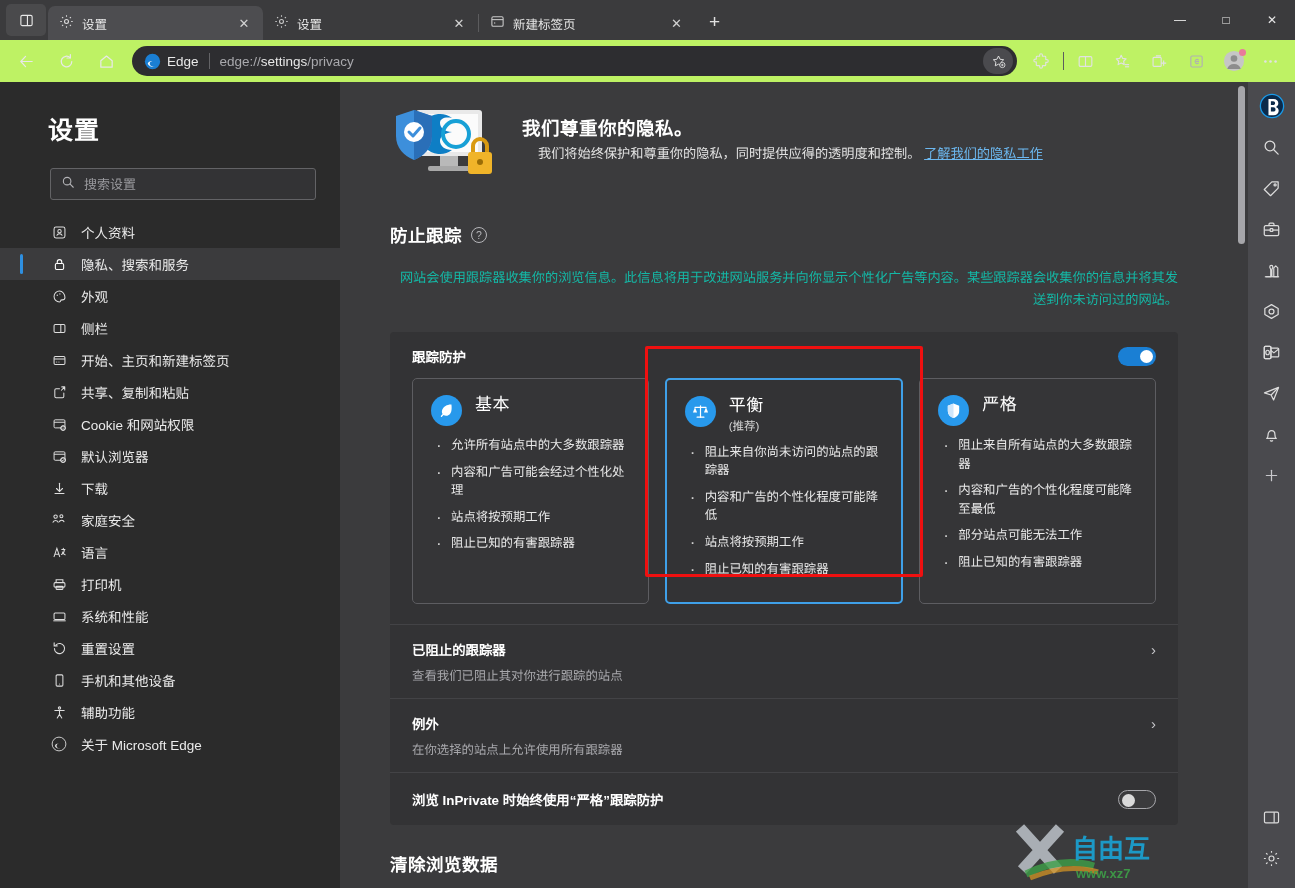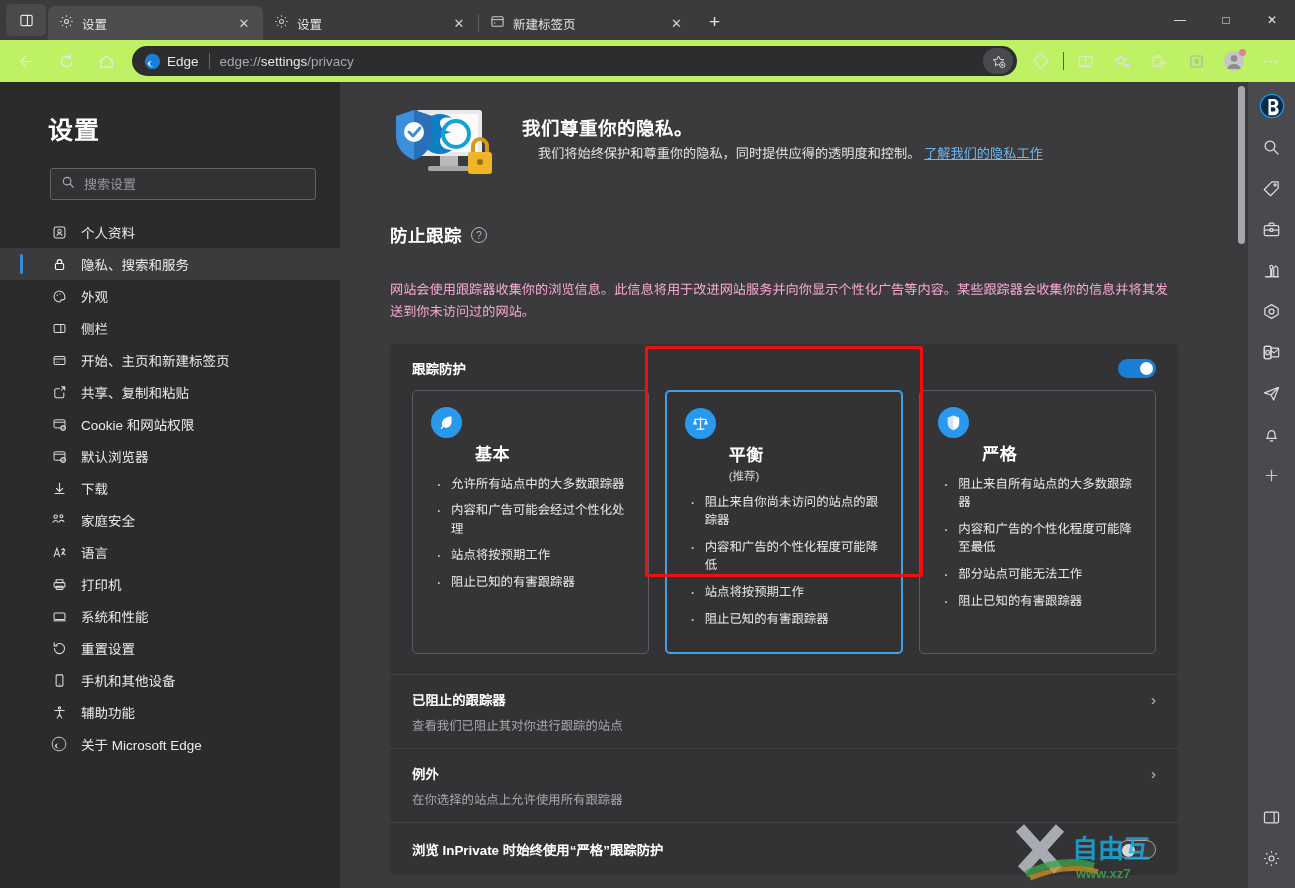--- a/index.html
+++ b/index.html
@@ -127,28 +127,28 @@
     background: #3b3b3d; overflow: hidden;
   }
   .content-inner { padding: 22px 70px 0 50px; position: relative; }
   .hero { display: flex; gap: 22px; align-items: flex-start; margin-bottom: 34px; }
   .hero-art { width: 110px; height: 84px; flex: 0 0 auto; position: relative; }
   .hero-text { padding-top: 10px; }
   .hero-title { font-size: 18.5px; font-weight: 700; margin-bottom: 3px; letter-spacing: .5px; }
   .hero-desc { font-size: 13.2px; line-height: 1.62; color: #e2e2e2; max-width: 680px; margin-left: 16px; }
   .link { color: #6cb8f0; text-decoration: underline; cursor: pointer; }
 
-  .sec-head { display: flex; align-items: center; gap: 9px; margin-bottom: 32px; }
+  .sec-head { display: flex; align-items: center; gap: 9px; margin-bottom: 20px; }
   .sec-title { font-size: 17.5px; font-weight: 700; letter-spacing: .5px; }
   .help-ico {
     width: 16px; height: 16px; border-radius: 50%; border: 1.3px solid #b6b6ba;
     color: #b6b6ba; font-size: 10.5px; display: flex; align-items: center;
     justify-content: center; cursor: pointer;
   }
-  .sec-desc { font-size: 13.2px; line-height: 1.63; color: #f9a8d4; max-width: 790px; margin-bottom: 22px; }
+  .sec-desc { font-size: 13.2px; line-height: 1.63; color: #14b8a6; max-width: 790px; margin-bottom: 22px; text-align: right; }
 
   .card-panel { background: #333335; border-radius: 4px; padding: 0; margin-bottom: 26px; }
   .panel-row {
     display: flex; align-items: center; justify-content: space-between;
     padding: 14px 22px 12px 22px;
   }
   .panel-row-label { font-size: 13.5px; font-weight: 700; }
   .toggle { width: 38px; height: 19px; border-radius: 10px; position: relative; cursor: pointer; flex:0 0 auto;}
   .toggle.on { background: #1a7fd4; }
   .toggle.off { background: #3b3b3d; border: 1px solid #a7a7ab; }
@@ -161,21 +161,21 @@
     flex: 1 1 0; background: #353537; border: 1px solid #5d5d61;
     border-radius: 5px; padding: 16px 16px 16px 18px; min-width: 0; cursor: pointer;
     min-height: 193px;
   }
   .opt-card.selected { border: 2px solid #3fa0e8; background: #333335; }
   .opt-head { display: flex; align-items: flex-start; gap: 13px; margin-bottom: 10px; }
   .opt-badge {
     width: 31px; height: 31px; border-radius: 50%; background: #2899ec;
     display: flex; align-items: center; justify-content: center; flex: 0 0 auto;
   }
-  .opt-name { font-size: 17px; font-weight: 700; line-height: 1.15; letter-spacing: .5px; margin-top: 38px; }
+  .opt-name { font-size: 17px; font-weight: 400; line-height: 1.15; letter-spacing: .5px; }
   .opt-sub { font-size: 11.5px; color: #d6d6d6; margin-top: 1px; }
   .opt-list { list-style: none; }
   .opt-list li {
     position: relative; padding-left: 20px; font-size: 12.4px;
     line-height: 1.5; margin-bottom: 8px; color: #e8e8e8;
   }
   .opt-list li::before {
     content: "·"; position: absolute; left: 5px; top: -3px;
     font-size: 17px; color: #cfcfcf;
   }

